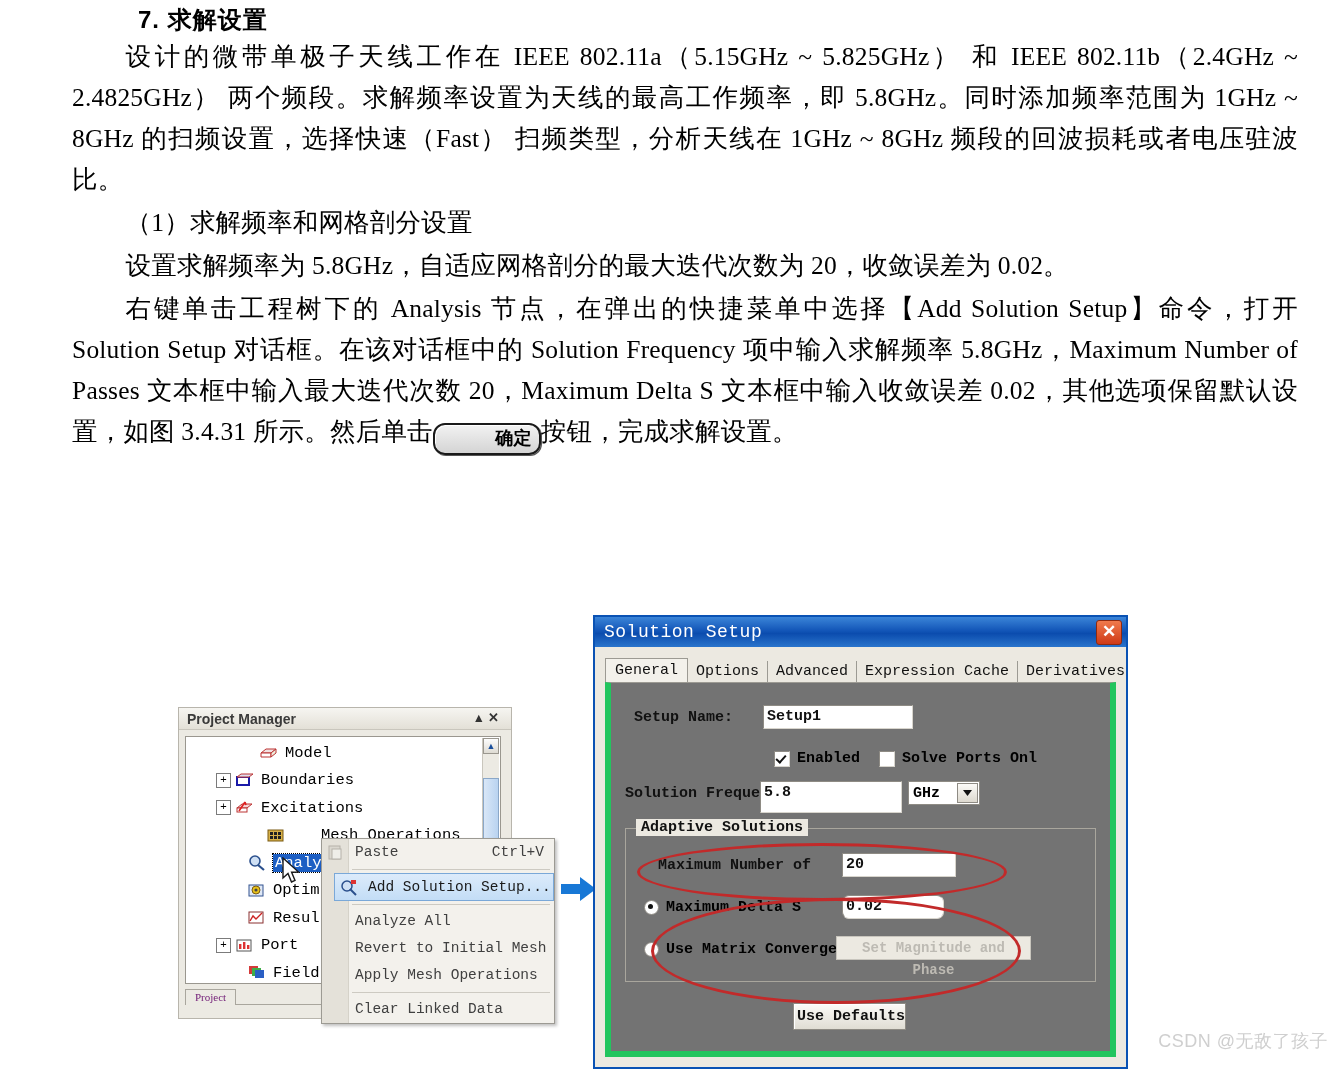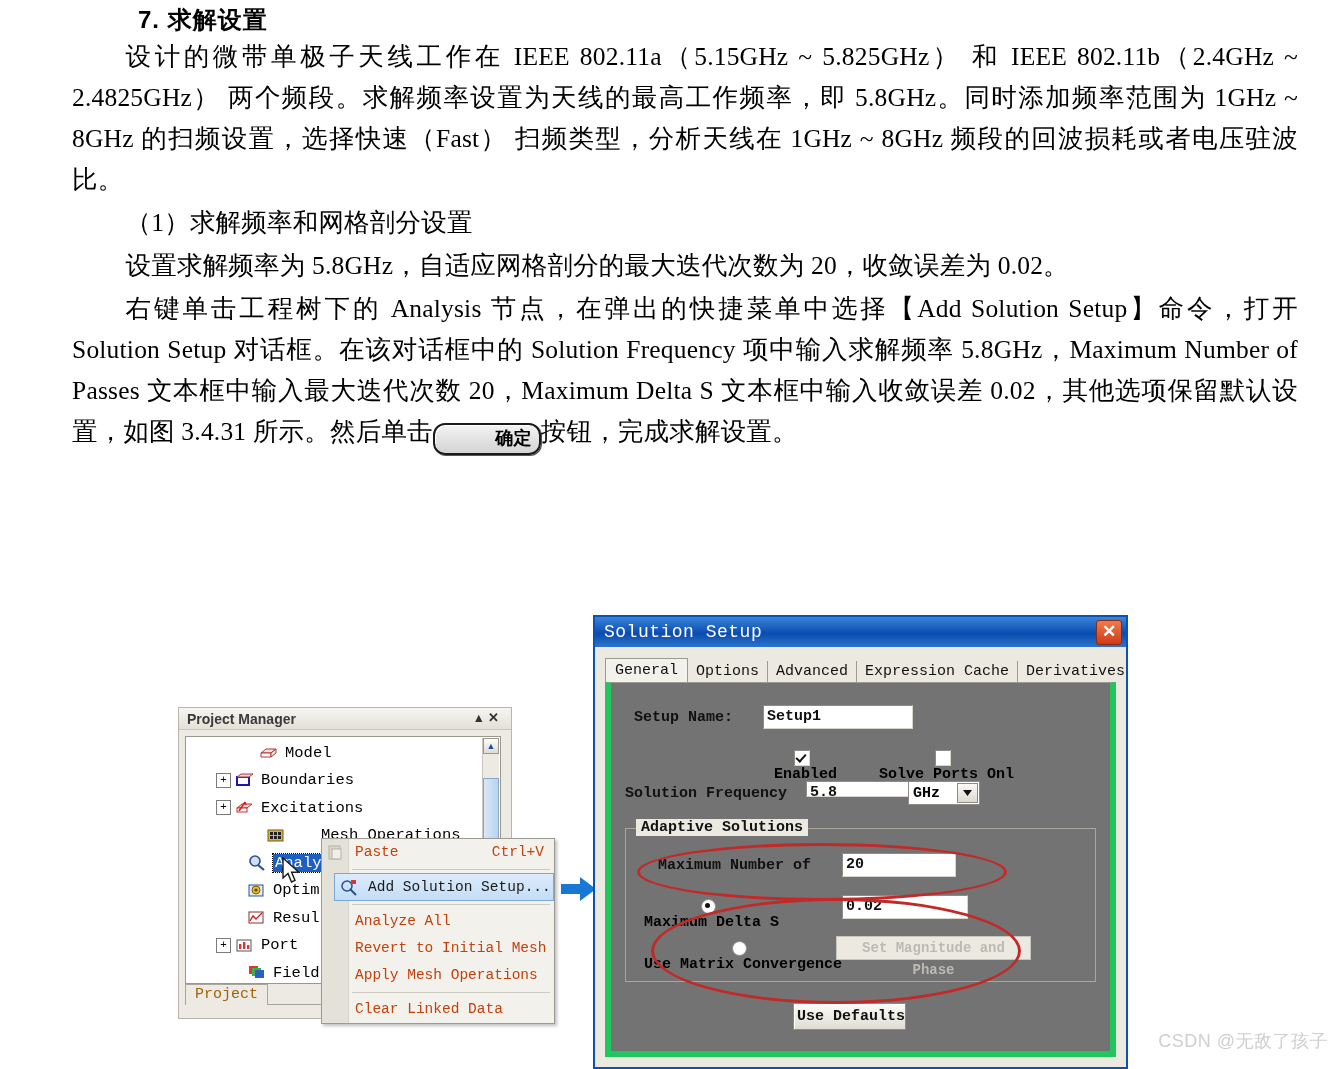--- a/index.html
+++ b/index.html
@@ -173,24 +173,24 @@
     position: absolute;
     left: 6px;
     top: 276px;
     width: 316px; height: 24px;
   }
   .pm-tab {
     display: inline-block;
     background: #eceae3;
     border: 1px solid #a9a69d;
     border-bottom: none;
-    font-family: Liberation Mono, monospace;
-    font-size: 15px;
+    font-family: Liberation Serif, serif;
+    font-size: 11px;
     padding: 1px 9px 2px 9px;
-    color: #a16207;
+    color: #701a75;
   }
   .pm-tabrest {
     display: inline-block;
     border-bottom: 1px solid #a9a69d;
     width: 200px;
     vertical-align: bottom;
     height: 20px;
   }
 
   
@@ -214,21 +214,21 @@
   }
   .ctx-item {
     position: relative;
     height: 27px;
     line-height: 27px;
     padding-left: 33px;
     color: #1a1a1a;
     white-space: nowrap;
     z-index: 2;
   }
-  .ctx-item.dim { color: #c2410c; }
+  .ctx-item.dim { color: #404040; }
   .ctx-item.hl {
     background: linear-gradient(#dcebfb,#c3ddf6);
     border: 1px solid #7aa8d8;
     box-sizing: border-box;
     height: 28px; line-height: 26px; margin-left: 12px;
   }
   .ctx-item .accel {
     position: absolute;
     right: 10px; top: 0;
   }
@@ -346,21 +346,21 @@
     border-right-color: #d8d5cd;
     border-bottom-color: #d8d5cd;
     font-family: "Liberation Mono", monospace;
     font-size: 15px;
     padding: 2px 2px 2px 3px;
     box-sizing: border-box;
     color: #111;
   }
   .inp-setupname { position: absolute; left: 152px; top: 22px; width: 150px; height: 24px; }
 
-  .chk-wrap { position: absolute; display: flex; align-items: center; font-family:"Liberation Mono", monospace; font-size: 15px; flex-direction: column; }
+  .chk-wrap { position: absolute; display: flex; align-items: center; font-family:"Liberation Mono", monospace; font-size: 15px; }
   .chkbox {
     width: 14px; height: 14px;
     background: #fff;
     border: 1px solid #8e8b84;
     border-right-color: #d8d5cd;
     border-bottom-color: #d8d5cd;
     margin-right: 7px;
     position: relative;
     flex: none;
   }
@@ -388,21 +388,21 @@
   .radio.on::after {
     content: "";
     position: absolute;
     left: 3px; top: 3px;
     width: 5px; height: 5px;
     border-radius: 50%;
     background: #111;
   }
 
   .lbl-solfreq { left: 14px; top: 102px; }
-  .inp-solfreq { position: absolute; left: 149px; top: 98px; width: 142px; height: 16px; margin-left: 46px; }
+  .inp-solfreq { position: absolute; left: 149px; top: 98px; width: 142px; height: 32px; }
   .combo {
     position: absolute;
     left: 297px; top: 98px;
     width: 72px; height: 24px;
     background: #ffffff;
     border: 1px solid #8e8b84;
     display: flex; align-items: center;
     font-family: "Liberation Mono", monospace;
     font-size: 15px;
     padding-left: 4px;
@@ -430,21 +430,21 @@
     left: 10px; top: -10px;
     background: #ece9e1;
     padding: 0 5px;
     font-family: "Liberation Mono", monospace;
     font-size: 15px;
     color: #111;
   }
   .lbl-maxpass { left: 32px; top: 28px; }
   .inp-maxpass { position: absolute; left: 216px; top: 24px; width: 114px; height: 24px; }
   .rad-maxdelta { left: 18px; top: 70px; }
-  .inp-maxdelta { position: absolute; left: 216px; top: 66px; width: 126px; height: 24px; }
+  .inp-maxdelta { position: absolute; left: 216px; top: 66px; width: 102px; height: 24px; border-radius: 7px; }
   .rad-matrix { left: 18px; top: 112px; }
   .btn-setmag {
     position: absolute;
     left: 210px; top: 107px;
     width: 195px; height: 24px;
     background: #ece9e1;
     border: 1px solid #c8c5bd;
     color: #bdbab3;
     font-family: "Liberation Mono", monospace;
     font-size: 14px;

